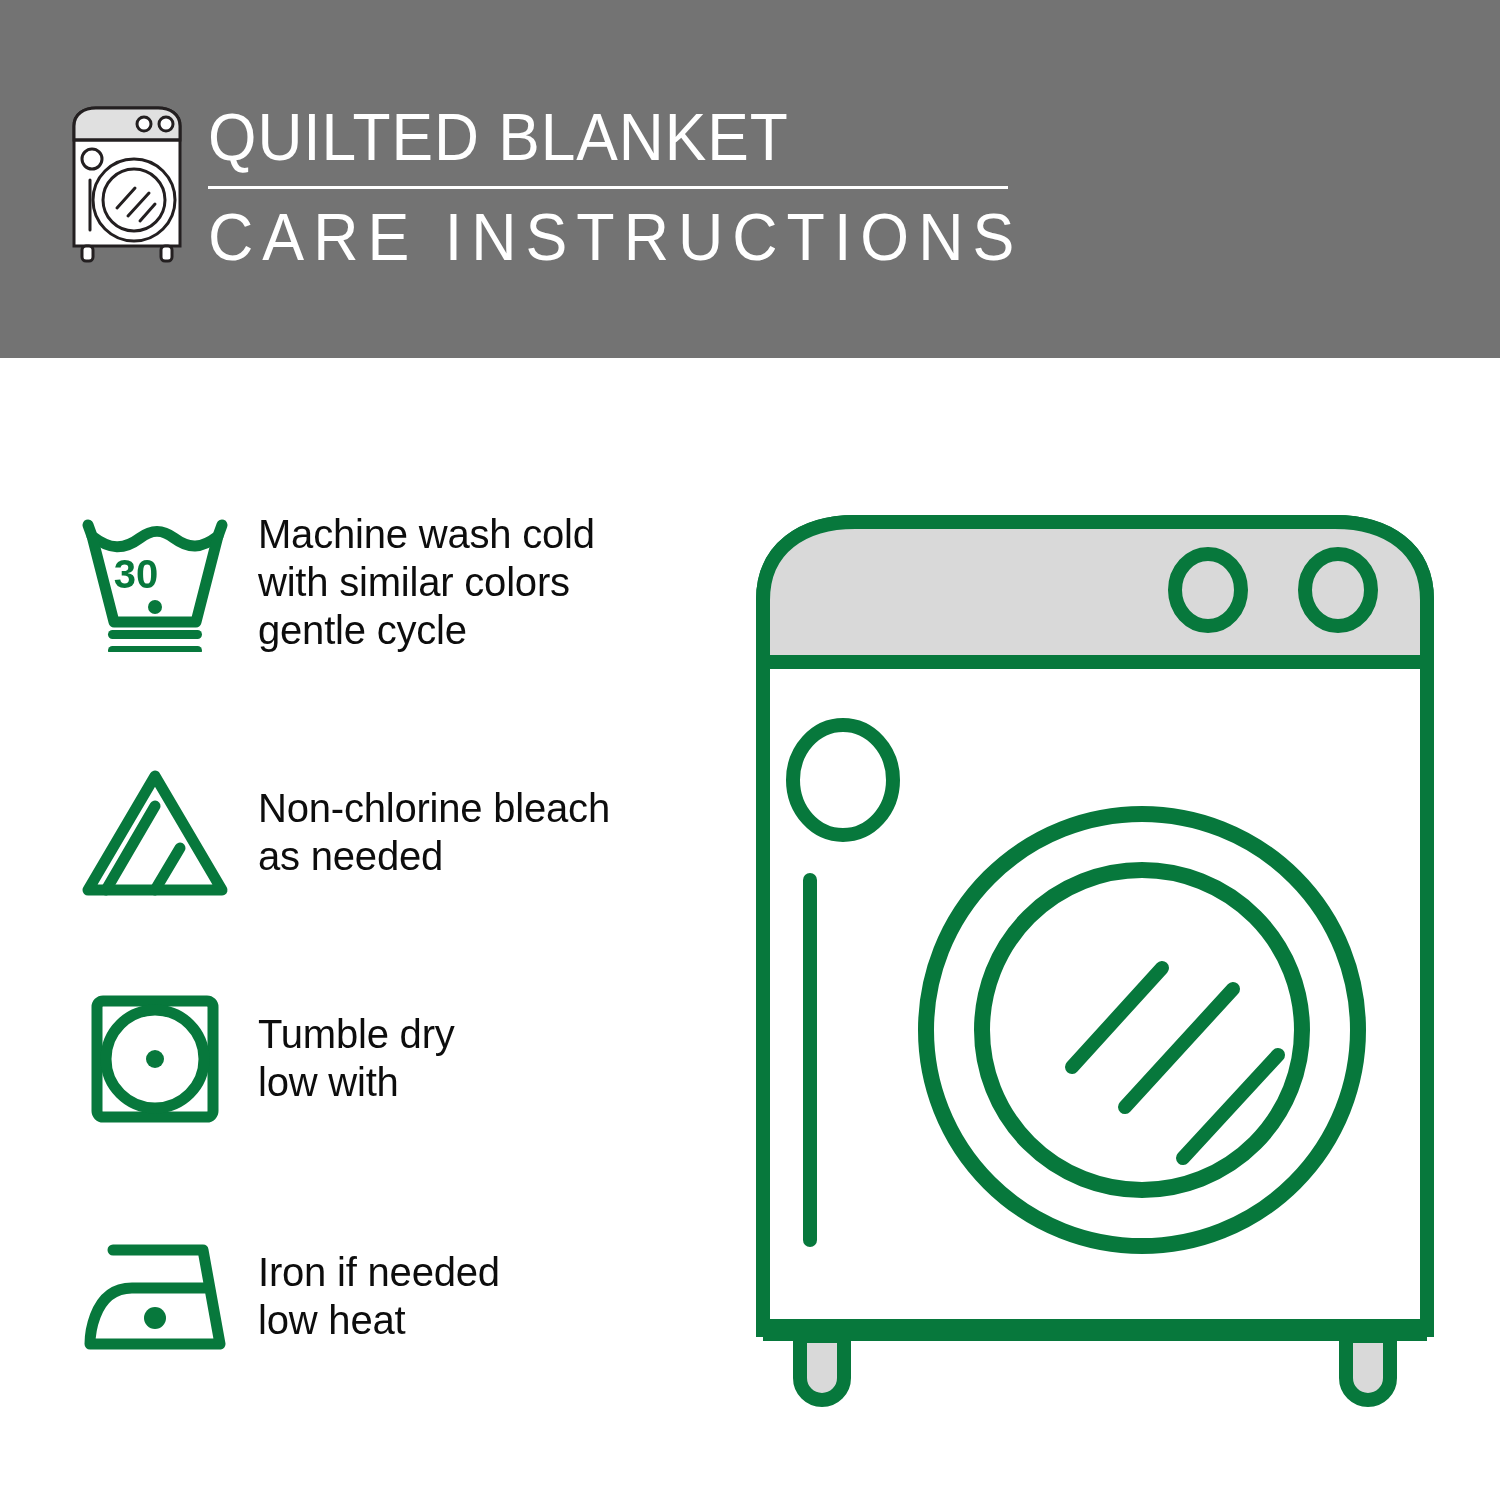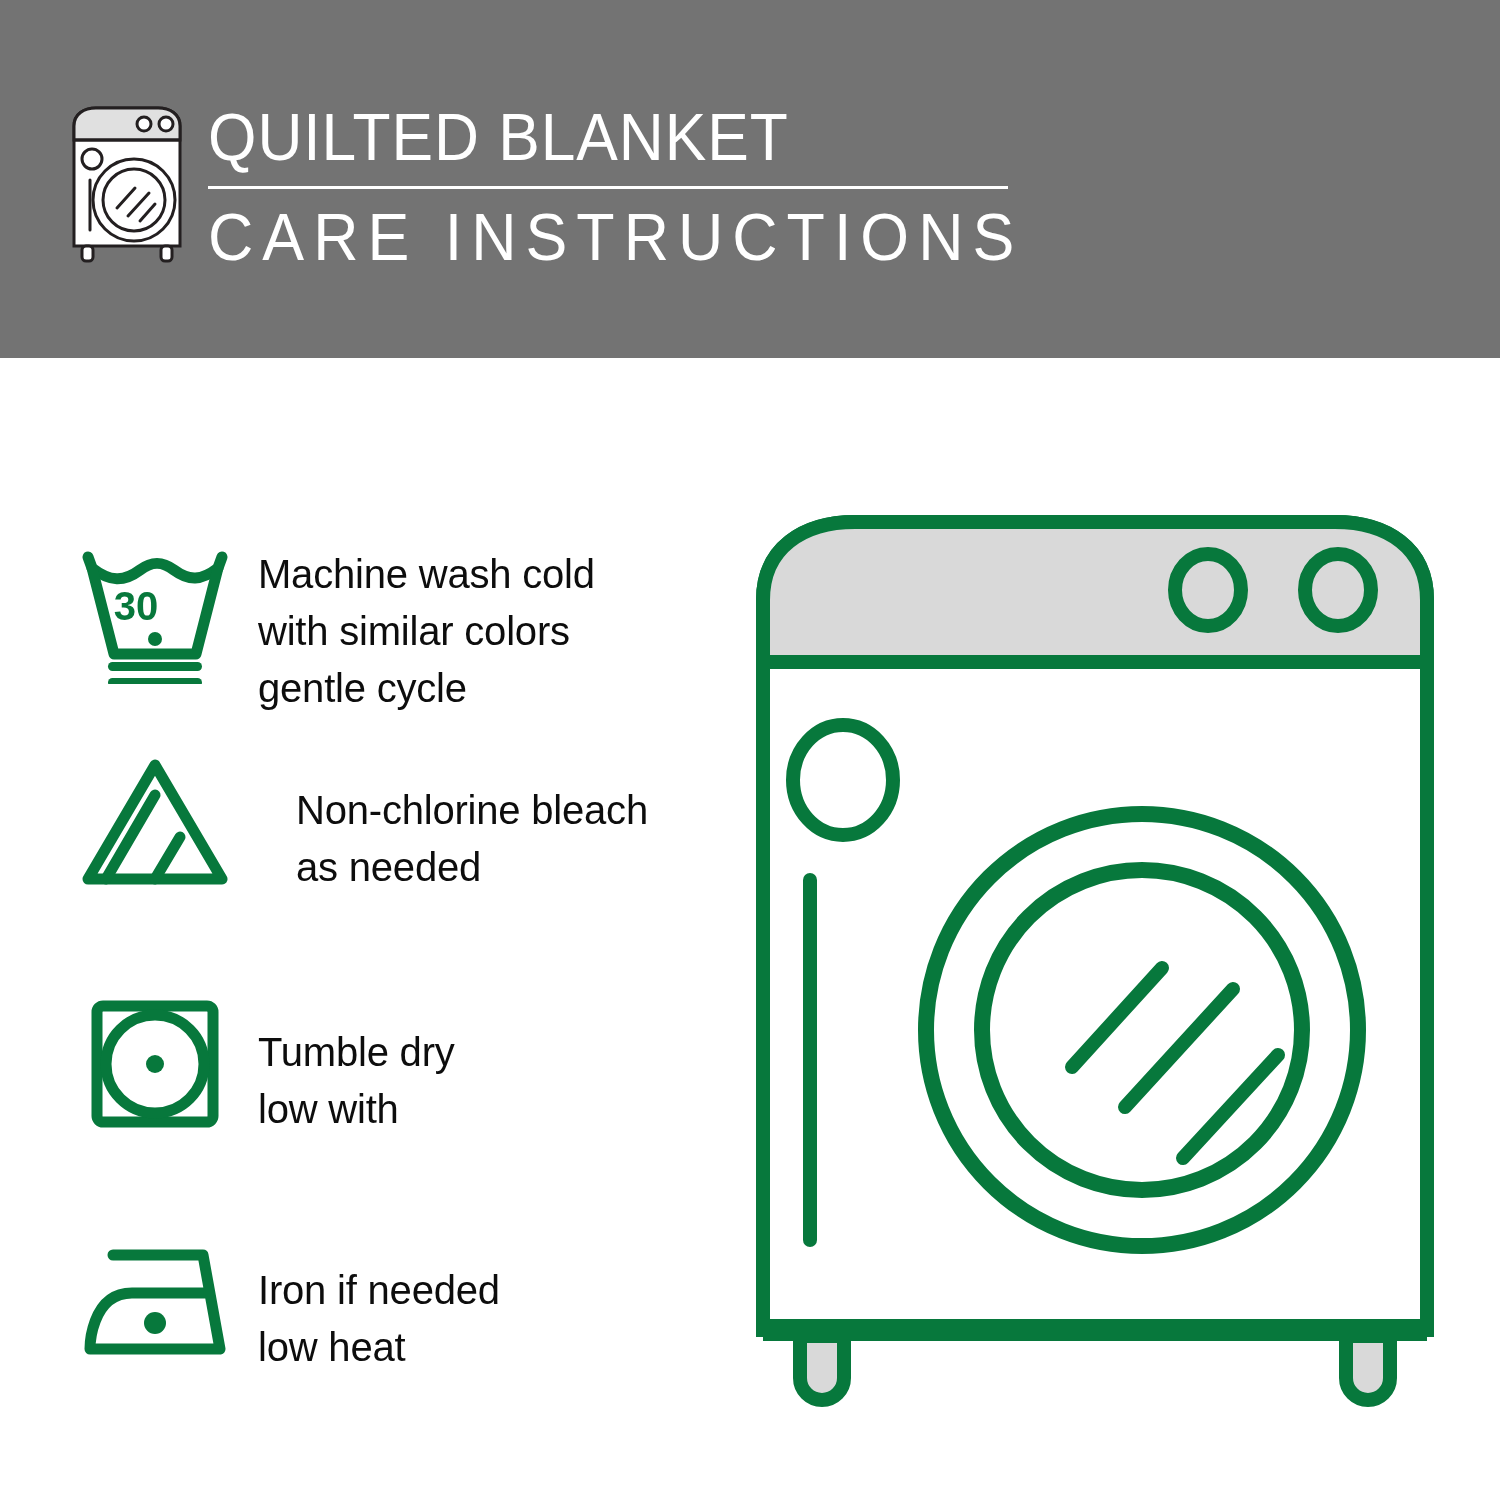--- a/index.html
+++ b/index.html
@@ -91,30 +91,29 @@
   .care-icon-wrap {
     width: 170px;
     flex: 0 0 auto;
     display: flex;
     align-items: center;
     justify-content: center;
   }
   .care-text {
     color: #0d0d0d;
     font-size: 40px;
-    line-height: 57px;
+    line-height: 48px;
     font-weight: 400;
     letter-spacing: -0.2px;
     margin-left: 18px;
     white-space: pre-line;
-    margin-top: 36px;
   }
 
   .row-wash   { top: 152px; }
-  .row-bleach { top: 388px; gap: 38px; }
+  .row-bleach { top: 404px; }
   .row-dry    { top: 630px; }
   .row-iron   { top: 868px; align-items: center; }
 
   
   .machine {
     position: absolute;
     left: 745px;
     top: 500px;
     width: 700px;
     height: 920px;

